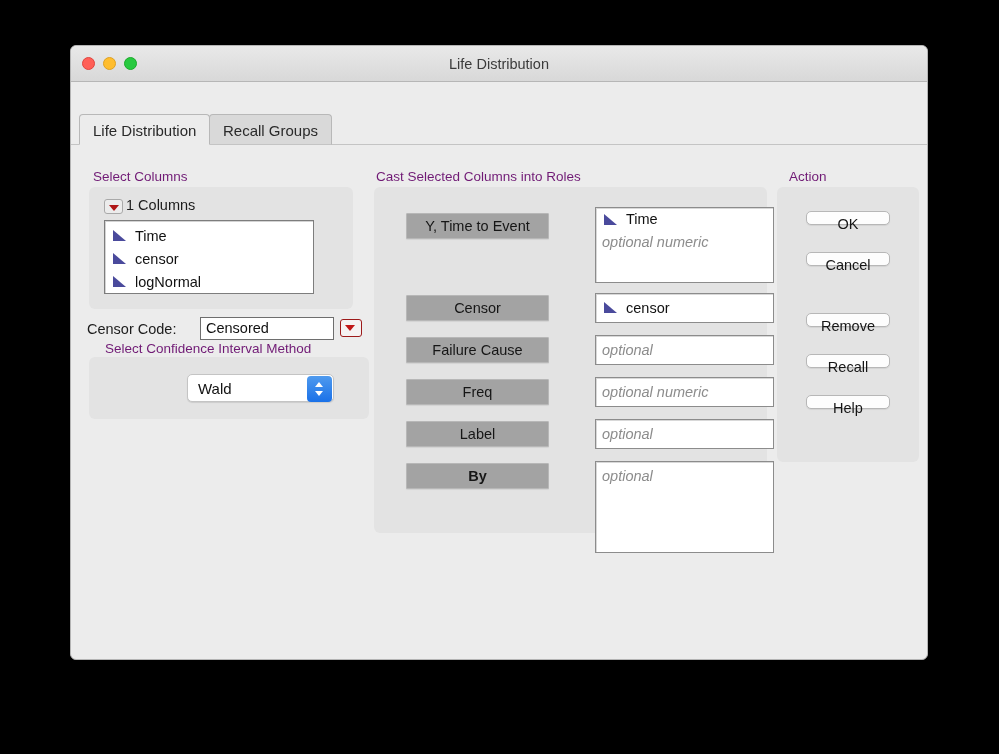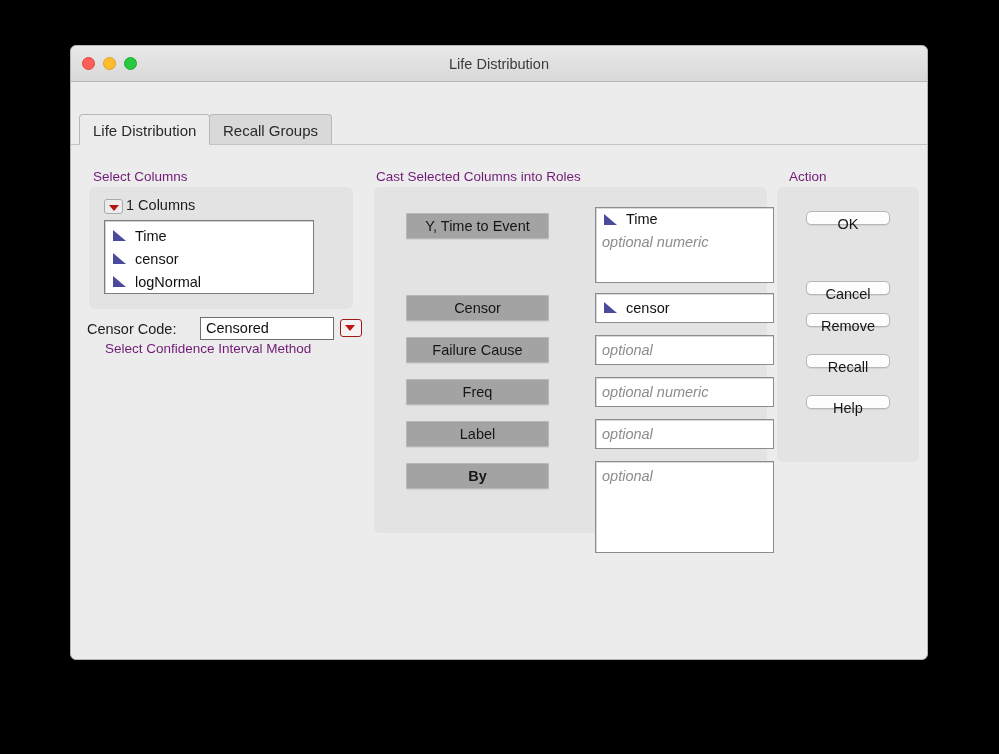--- a/index.html
+++ b/index.html
@@ -366,20 +366,29 @@
     <div class="censor-row">
       <div class="censor-label">Censor Code:</div>
       <div class="censor-input">Censored</div>
       <div class="red-btn">
         <i></i>
       </div>
     </div>
 
     <div class="section-label" id="lbl-ci-method">Select Confidence Interval Method</div>
 
+    <div class="groupbox" id="grp-ci">
+      <div class="popup">
+        <span class="popup-value">Wald</span>
+        <span class="stepper">
+          <i class="chev up"></i>
+          <i class="chev down"></i>
+        </span>
+      </div>
+    </div>
 
     <div class="section-label" id="lbl-roles">Cast Selected Columns into Roles</div>
 
     <div class="groupbox" id="grp-roles">
 
       <div class="role-row" style="top:20px;">
         <div class="role-btn" style="top:6px;">Y, Time to Event</div>
         <div class="dropzone" style="top:0; height:76px;">
           <div class="dz-line">
             <span class="tri"></span>
@@ -426,20 +435,20 @@
           <div class="dz-hint" style="height:28px;line-height:28px;">optional</div>
         </div>
       </div>
 
     </div>
 
     <div class="section-label" id="lbl-action">Action</div>
 
     <div class="groupbox" id="grp-action">
       <div class="act-btn" style="top:24px;">OK</div>
-      <div class="act-btn" style="top:65px;margin-top:29px;">Cancel</div>
+      <div class="act-btn" style="top:65px;">Cancel</div>
       <div class="act-btn" style="top:126px;">Remove</div>
       <div class="act-btn" style="top:167px;">Recall</div>
       <div class="act-btn" style="top:208px;">Help</div>
     </div>
 
   </div>
 </div>
 
 </body></html>

